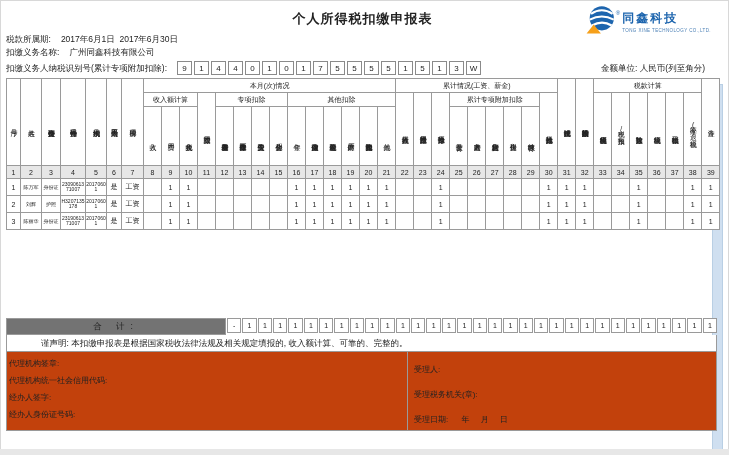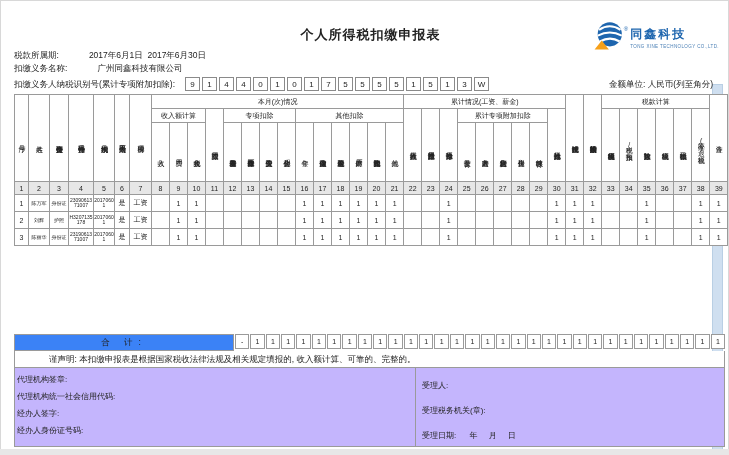--- a/index.html
+++ b/index.html
@@ -3,34 +3,34 @@
 <meta charset="utf-8">
 <style>
   html,body{margin:0;padding:0;}
   body{
     width:729px;height:455px;background:#ffffff;position:relative;overflow:hidden;
     font-family:"Liberation Sans", sans-serif;color:#222;
   }
   .frame{position:absolute;left:0;top:0;width:727px;height:453px;border:1px solid #d8d8d8;}
   .scroll-band{position:absolute;right:6px;top:84px;width:9px;height:364px;background:#cfdff0;border:1px solid #b9cfe4;}
   .bottom-band{position:absolute;left:0;bottom:0;width:729px;height:6px;background:#e7e7e7;}
-  .content{position:absolute;left:14px;top:0;width:713px;margin-top:16px;}
+  .content{position:absolute;left:6px;top:0;width:713px;}
 
   
   .titlebar{position:relative;height:30px;}
   .page-title{position:absolute;left:0;right:0;top:10px;text-align:center;font-size:13px;font-weight:bold;letter-spacing:1px;}
   .logo{position:absolute;right:8px;top:4px;display:flex;align-items:center;}
   .logo svg{display:block;}
   .reg{font-size:6px;color:#1d65ae;vertical-align:top;position:relative;top:-8px;left:-2px;}
   .brand{font-size:12px;font-weight:bold;color:#1d65ae;line-height:18px;letter-spacing:2px;}
   .brand-sub{font-size:4.5px;color:#4a7fb5;letter-spacing:0.4px;margin-top:1px;}
 
   
   .meta{font-size:8.5px;line-height:13px;margin-top:3px;}
-  .meta-line{display:flex;align-items:center;gap:20px;}
+  .meta-line{display:flex;align-items:center;}
   .meta-label{white-space:pre;}
   .meta-value{margin-left:10px;white-space:pre;}
   .taxid-line{margin-top:2px;display:flex;align-items:center;}
   #taxid-boxes{display:flex;margin-left:8px;}
   #taxid-boxes div{width:13px;height:12px;border:1px solid #8a8a8a;margin-left:2px;
     display:flex;align-items:center;justify-content:center;font-size:8px;background:#fff;}
   .unit-note{margin-left:auto;margin-right:14px;font-size:8.5px;}
 
   
   table.main{border-collapse:collapse;table-layout:fixed;width:711px;margin-top:3px;}
@@ -44,34 +44,34 @@
   tr.numrow td{height:12px;background:#e7e7e7;font-size:7px;}
   tr.datarow td{height:16px;font-size:7px;}
   tr.datarow td.tiny{font-size:5px;line-height:5px;word-break:break-all;}
   tr.datarow td.wrapnum{font-size:5px;line-height:5px;word-break:break-all;}
 
   .spacer{height:88px;}
 
   
   .total-row{display:flex;width:711px;}
   .total-label{width:218px;border:1px solid #9a9a9a;font-size:8.5px;display:flex;
-    align-items:center;justify-content:center;height:15px;background:#3b82f6;letter-spacing:6px;}
+    align-items:center;justify-content:center;height:15px;background:#737373;letter-spacing:6px;}
   #total-cells{display:flex;flex:1;}
   #total-cells div{flex:1;border:1px solid #9a9a9a;margin-left:1px;height:13px;
     display:flex;align-items:center;justify-content:center;font-size:7px;background:#fff;}
 
   
   .decl{border:1px solid #9a9a9a;border-top:none;width:709px;background:#fff;}
   .decl-text{font-size:8.5px;padding:3px 0 1px 34px;}
   .decl-sign{display:flex;font-size:8.5px;padding:2px 8px 3px 0;}
   .decl-sign .sign-label{margin-left:418px;}
   .decl-sign .sign-date{margin-left:auto;white-space:pre;}
 
   
-  .footerbox{display:flex;border:1px solid #9a9a9a;border-top:none;width:709px;height:78px;background:#c4b5fd;}
+  .footerbox{display:flex;border:1px solid #9a9a9a;border-top:none;width:709px;height:78px;background:#c2410c;}
   .f-left{width:398px;padding:3px 0 0 2px;font-size:8px;}
   .f-left div{line-height:17px;}
   .f-right{flex:1;border-left:1px solid #9a9a9a;padding:5px 0 0 6px;font-size:8px;}
   .f-right div{line-height:25px;white-space:pre;}
 </style>
 </head>
 <body>
 
 <div class="frame"></div>
 <div class="scroll-band"></div>

